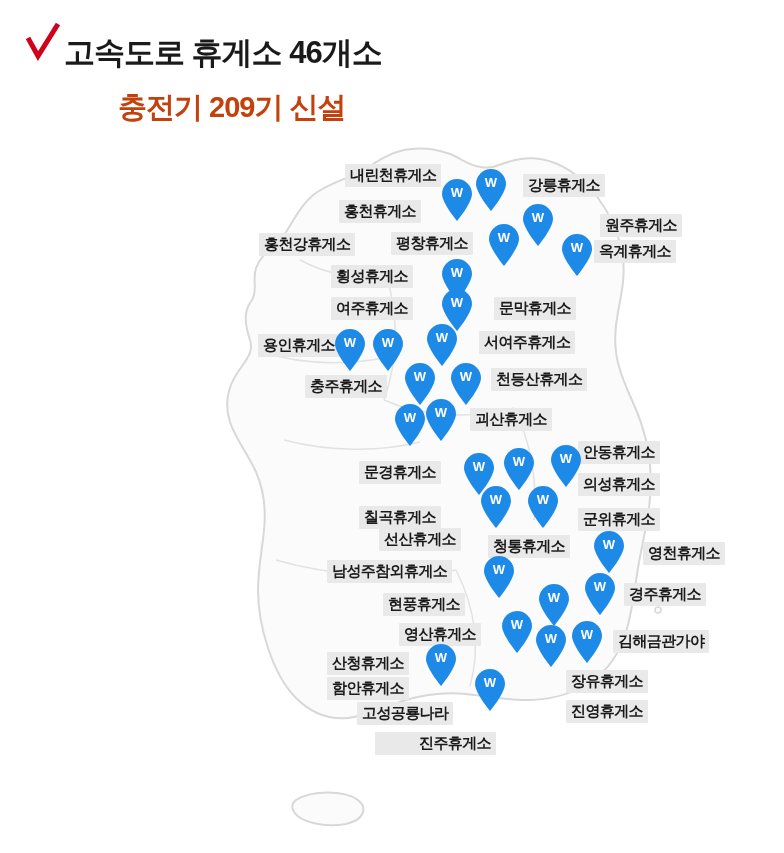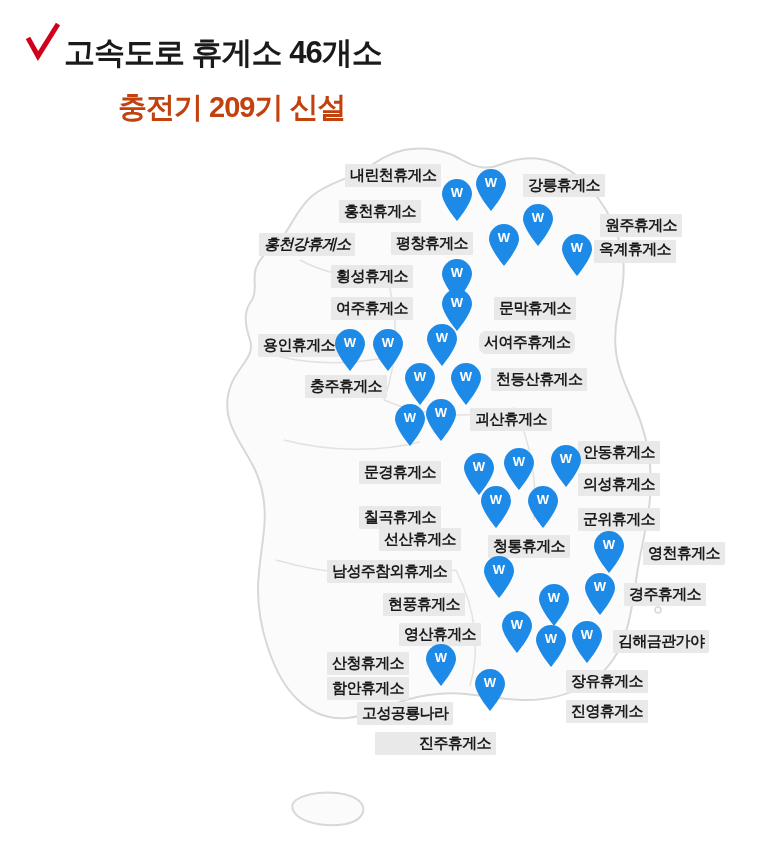--- a/index.html
+++ b/index.html
@@ -160,28 +160,28 @@
     <path d="M296 660 C 312 650, 344 650, 358 660 C 368 668, 364 680, 346 684 C 324 688, 300 682, 294 672 C 291 667, 292 663, 296 660 Z" fill="#fbfbfb" stroke="#d8d8d8" stroke-width="2"></path>
 
     <circle cx="640" cy="500" r="5" fill="#fbfbfb" stroke="#d8d8d8" stroke-width="1.5"></circle>
     <circle cx="658" cy="470" r="3" fill="#fbfbfb" stroke="#d8d8d8" stroke-width="1.5"></circle>
   </svg>
 
   <div class="maplabel" style="left:345px; top:24px;">내린천휴게소</div>
   <div class="maplabel" style="left:523px; top:34px;">강릉휴게소</div>
   <div class="maplabel" style="left:339px; top:60px;">홍천휴게소</div>
   <div class="maplabel" style="left:600px; top:74px;">원주휴게소</div>
-  <div class="maplabel" style="left:259px; top:93px;font-style:italic;">홍천강휴게소</div>
+  <div class="maplabel" style="left:259px; top:93px;">홍천강휴게소</div>
   <div class="maplabel" style="left:391px; top:92px;">평창휴게소</div>
-  <div class="maplabel" style="left:594px; top:100px;font-family:Liberation Mono, monospace;">옥계휴게소</div>
+  <div class="maplabel" style="left:594px; top:100px;">옥계휴게소</div>
   <div class="maplabel" style="left:331px; top:125px;font-family:Liberation Serif, serif;">횡성휴게소</div>
   <div class="maplabel" style="left:331px; top:157px;">여주휴게소</div>
   <div class="maplabel" style="left:494px; top:157px;">문막휴게소</div>
   <div class="maplabel" style="left:258px; top:194px;">용인휴게소</div>
-  <div class="maplabel" style="left:479px; top:191px;border-radius:7px;">서여주휴게소</div>
+  <div class="maplabel" style="left:479px; top:191px;">서여주휴게소</div>
   <div class="maplabel" style="left:305px; top:235px;">충주휴게소</div>
   <div class="maplabel" style="left:491px; top:228px;">천등산휴게소</div>
   <div class="maplabel" style="left:470px; top:268px;">괴산휴게소</div>
   <div class="maplabel" style="left:578px; top:301px;">안동휴게소</div>
   <div class="maplabel" style="left:359px; top:321px;">문경휴게소</div>
   <div class="maplabel" style="left:578px; top:333px;">의성휴게소</div>
   <div class="maplabel" style="left:359px; top:366px;">칠곡휴게소</div>
   <div class="maplabel" style="left:578px; top:368px;">군위휴게소</div>
   <div class="maplabel" style="left:379px; top:388px;">선산휴게소</div>
   <div class="maplabel" style="left:488px; top:395px;">청통휴게소</div>

